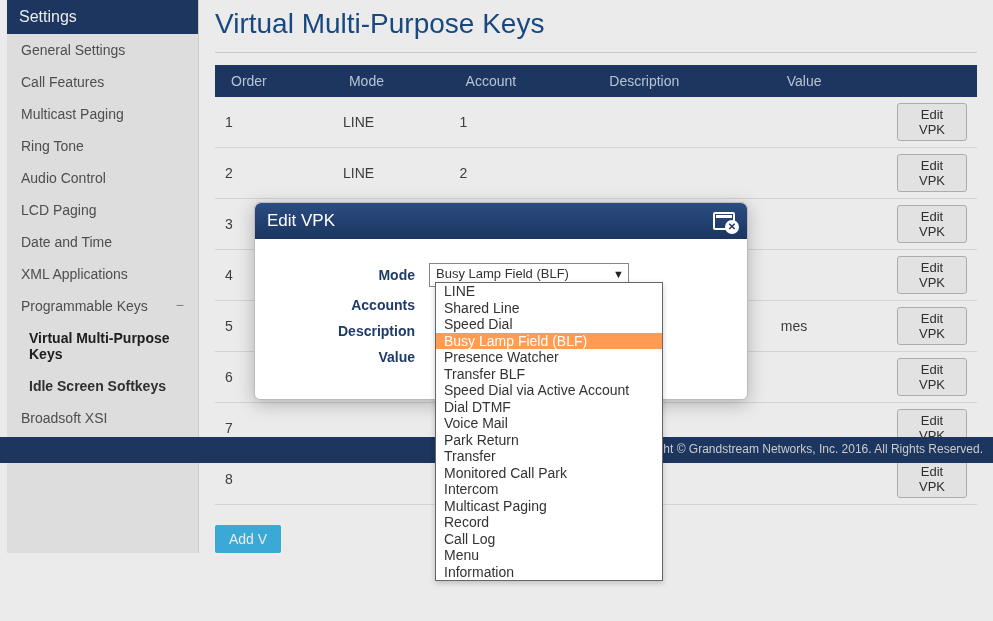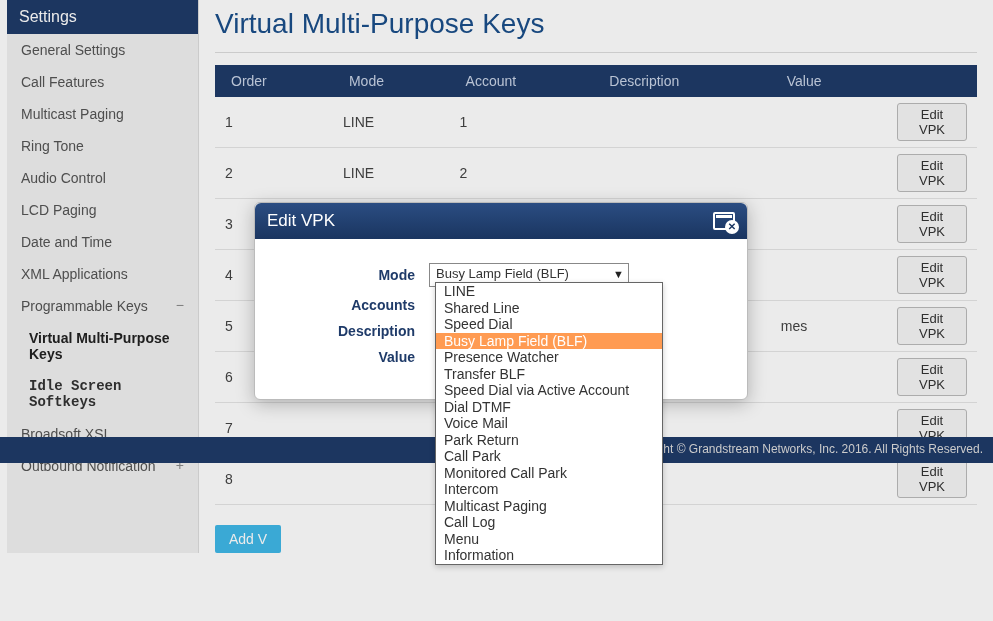--- a/index.html
+++ b/index.html
@@ -2,21 +2,21 @@
 <html><head>
 <meta charset="utf-8">
 <style>
   * { box-sizing: border-box; margin: 0; padding: 0; }
   body { font-family: Arial, sans-serif; font-size: 14px; background: #fff; color: #333; width: 993px; height: 621px; overflow: hidden; position: relative; }
   .container { display: flex; }
   .sidebar { width: 192px; background: #f0f0f0; border-right: 1px solid #ddd; margin-left: 7px; }
   .sidebar-header { background: #1f3b69; color: #fff; padding: 8px 12px; font-size: 16px; }
   .sidebar ul { list-style: none; }
   .sidebar li { padding: 8px 14px; color: #555; border-bottom: 0; cursor: pointer; font-size: 14px; position: relative; }
-  .sidebar li.sub { padding-left: 22px; font-weight: bold; color: #333; font-family: Liberation Mono, monospace; }
+  .sidebar li.sub { padding-left: 22px; font-weight: bold; color: #333; }
   .sidebar li.sub-active { padding-left: 22px; font-weight: bold; color: #222; }
   .sidebar .expand { float: right; color: #888; font-size: 14px; line-height: 14px; }
   .main { flex: 1; padding: 8px 16px 0 16px; position: relative; }
   .page-title { color: #1b4f8a; font-size: 28px; font-weight: normal; margin-bottom: 12px; }
   hr.sep { border: none; border-top: 1px solid #ddd; margin-bottom: 12px; }
   table.vpk { width: 100%; border-collapse: collapse; }
   table.vpk thead tr { background: #1f3b69; color: #c9d4e6; }
   table.vpk th { text-align: left; padding: 8px 16px; font-weight: normal; }
   table.vpk td { padding: 6px 10px; border-bottom: 1px solid #e5e5e5; color: #444; }
   .edit-btn { background: #f6f6f6; border: 1px solid #bbb; border-radius: 3px; padding: 3px 10px; font-size: 13px; cursor: pointer; color: #333; }
@@ -183,20 +183,21 @@
     <div class="dropdown-item">LINE</div>
     <div class="dropdown-item">Shared Line</div>
     <div class="dropdown-item">Speed Dial</div>
     <div class="dropdown-item sel">Busy Lamp Field (BLF)</div>
     <div class="dropdown-item">Presence Watcher</div>
     <div class="dropdown-item">Transfer BLF</div>
     <div class="dropdown-item">Speed Dial via Active Account</div>
     <div class="dropdown-item">Dial DTMF</div>
     <div class="dropdown-item">Voice Mail</div>
     <div class="dropdown-item">Park Return</div>
-    <div class="dropdown-item">Call Park</div>
+    <div class="dropdown-item">Transfer</div>
     <div class="dropdown-item">Monitored Call Park</div>
     <div class="dropdown-item">Intercom</div>
     <div class="dropdown-item">Multicast Paging</div>
+    <div class="dropdown-item">Record</div>
     <div class="dropdown-item">Call Log</div>
     <div class="dropdown-item">Menu</div>
     <div class="dropdown-item">Information</div>
   </div>
 
 </body></html>

